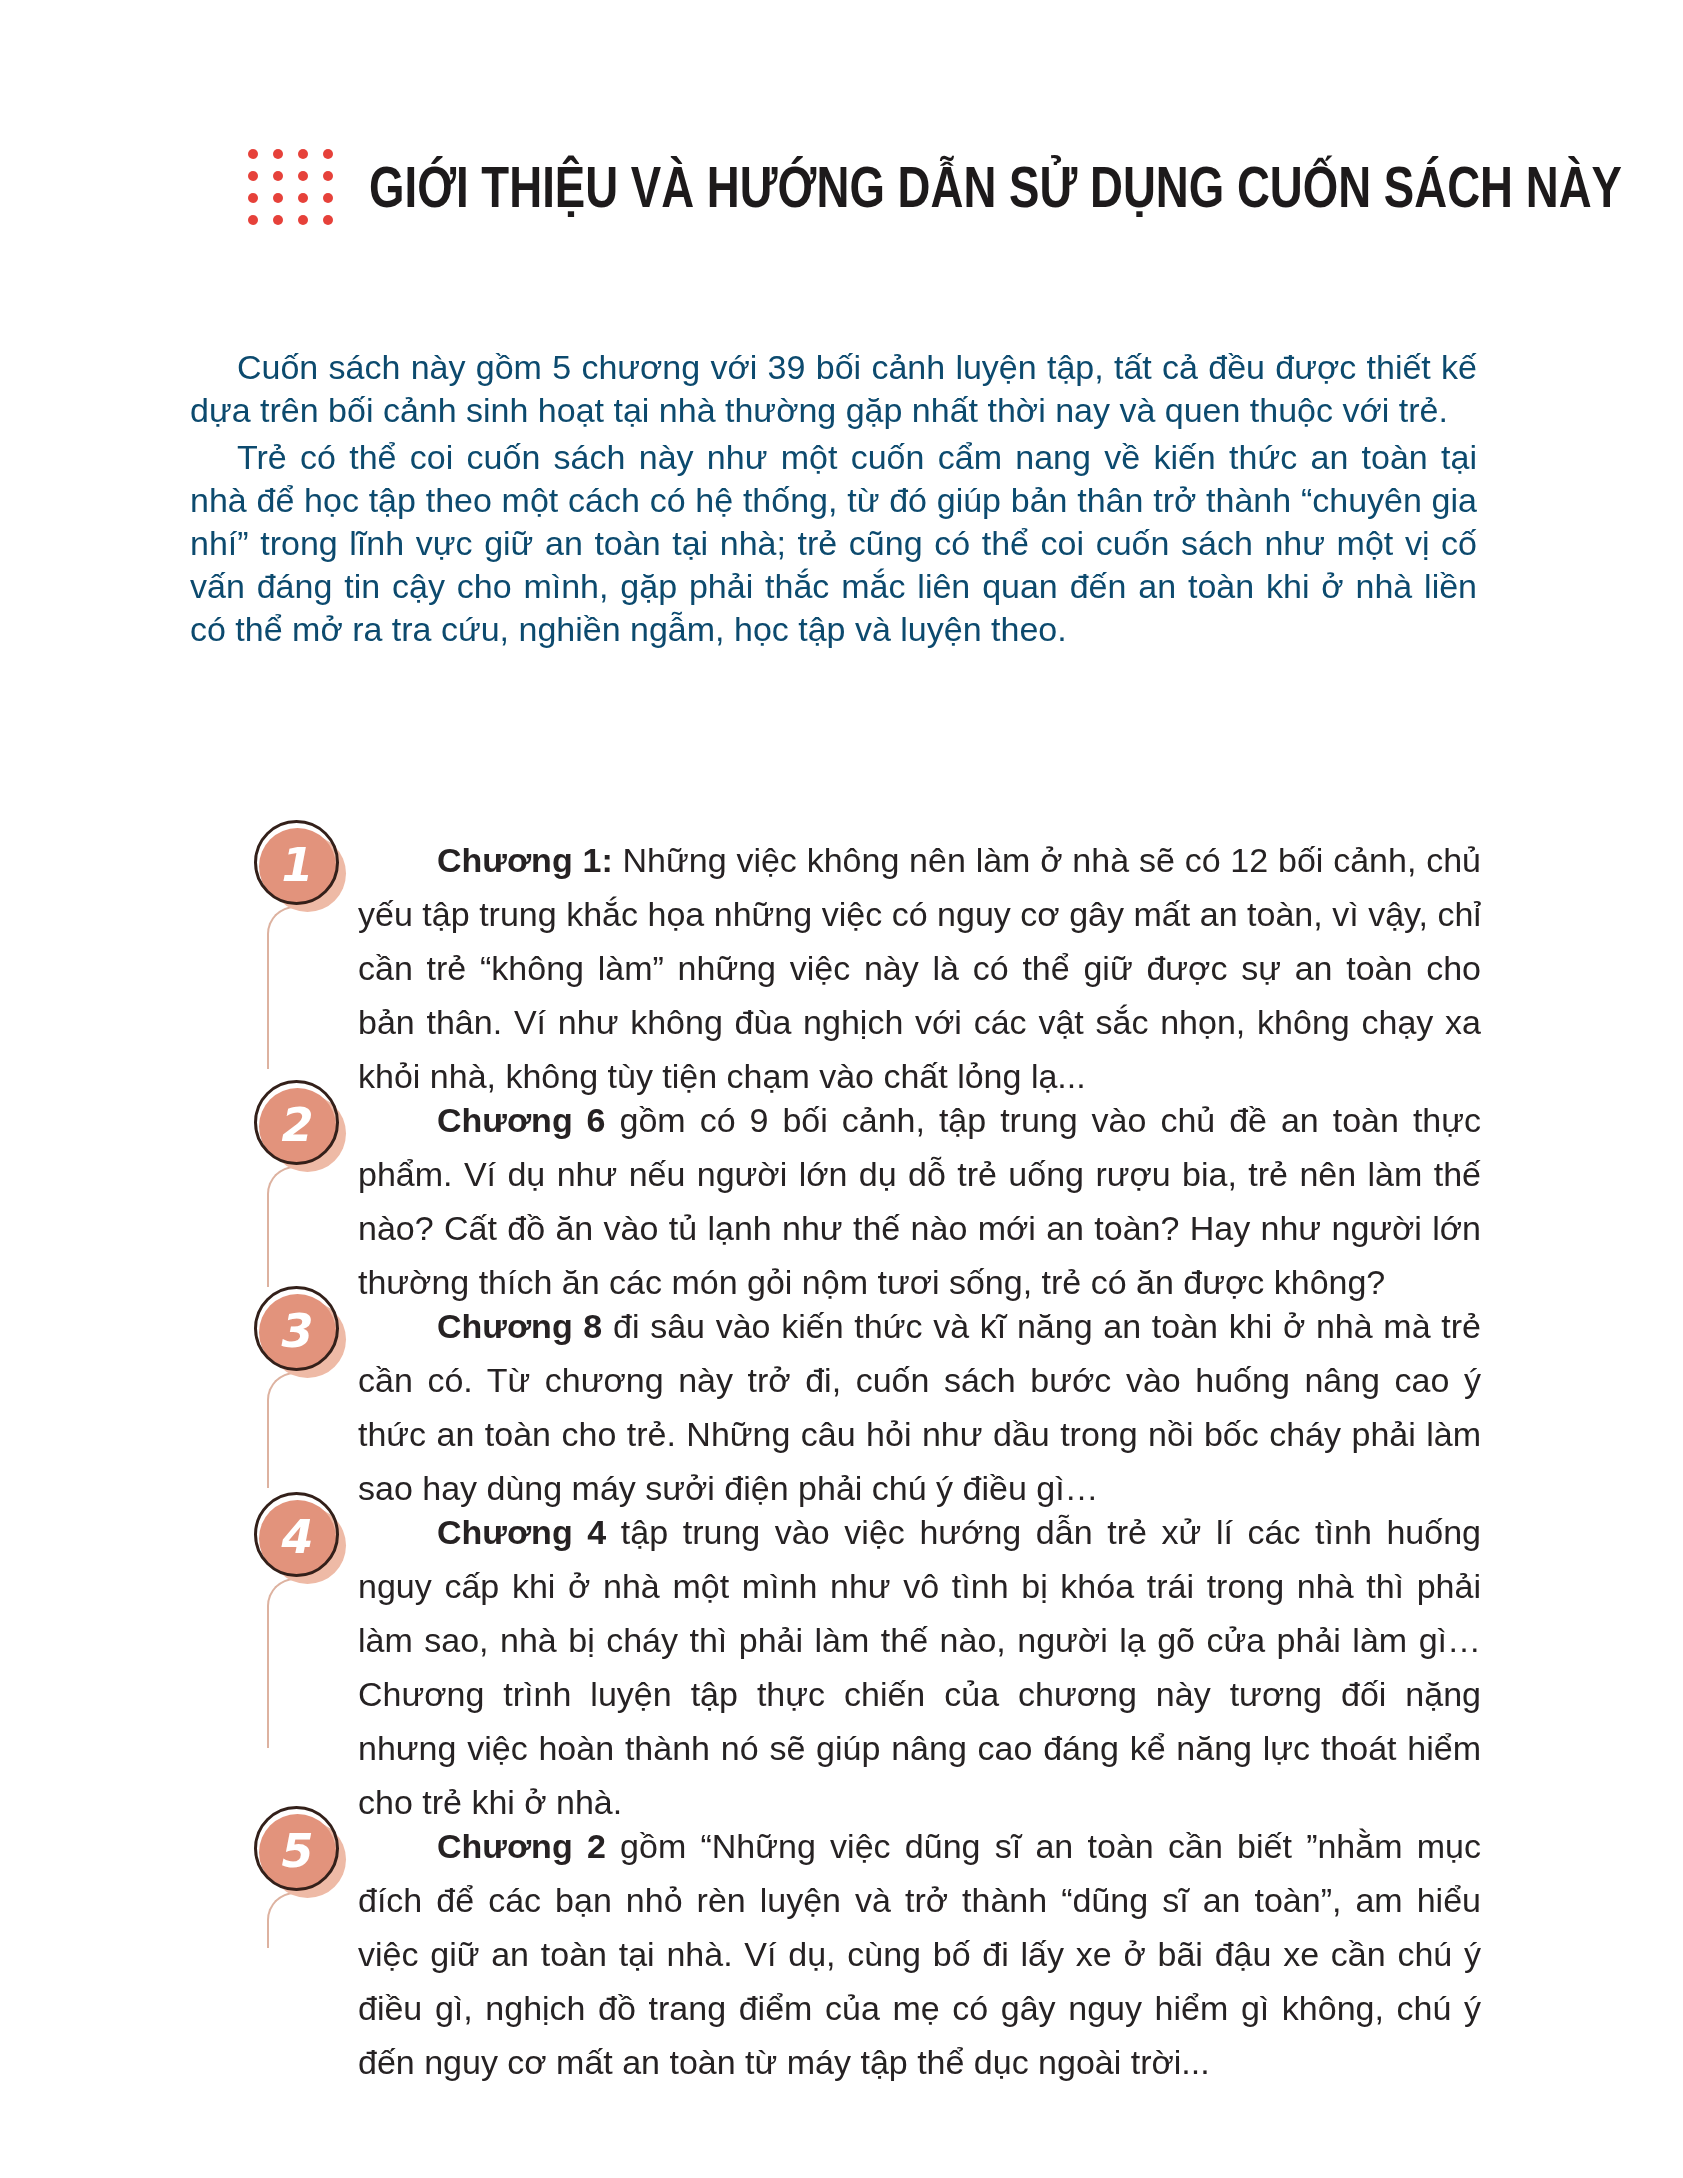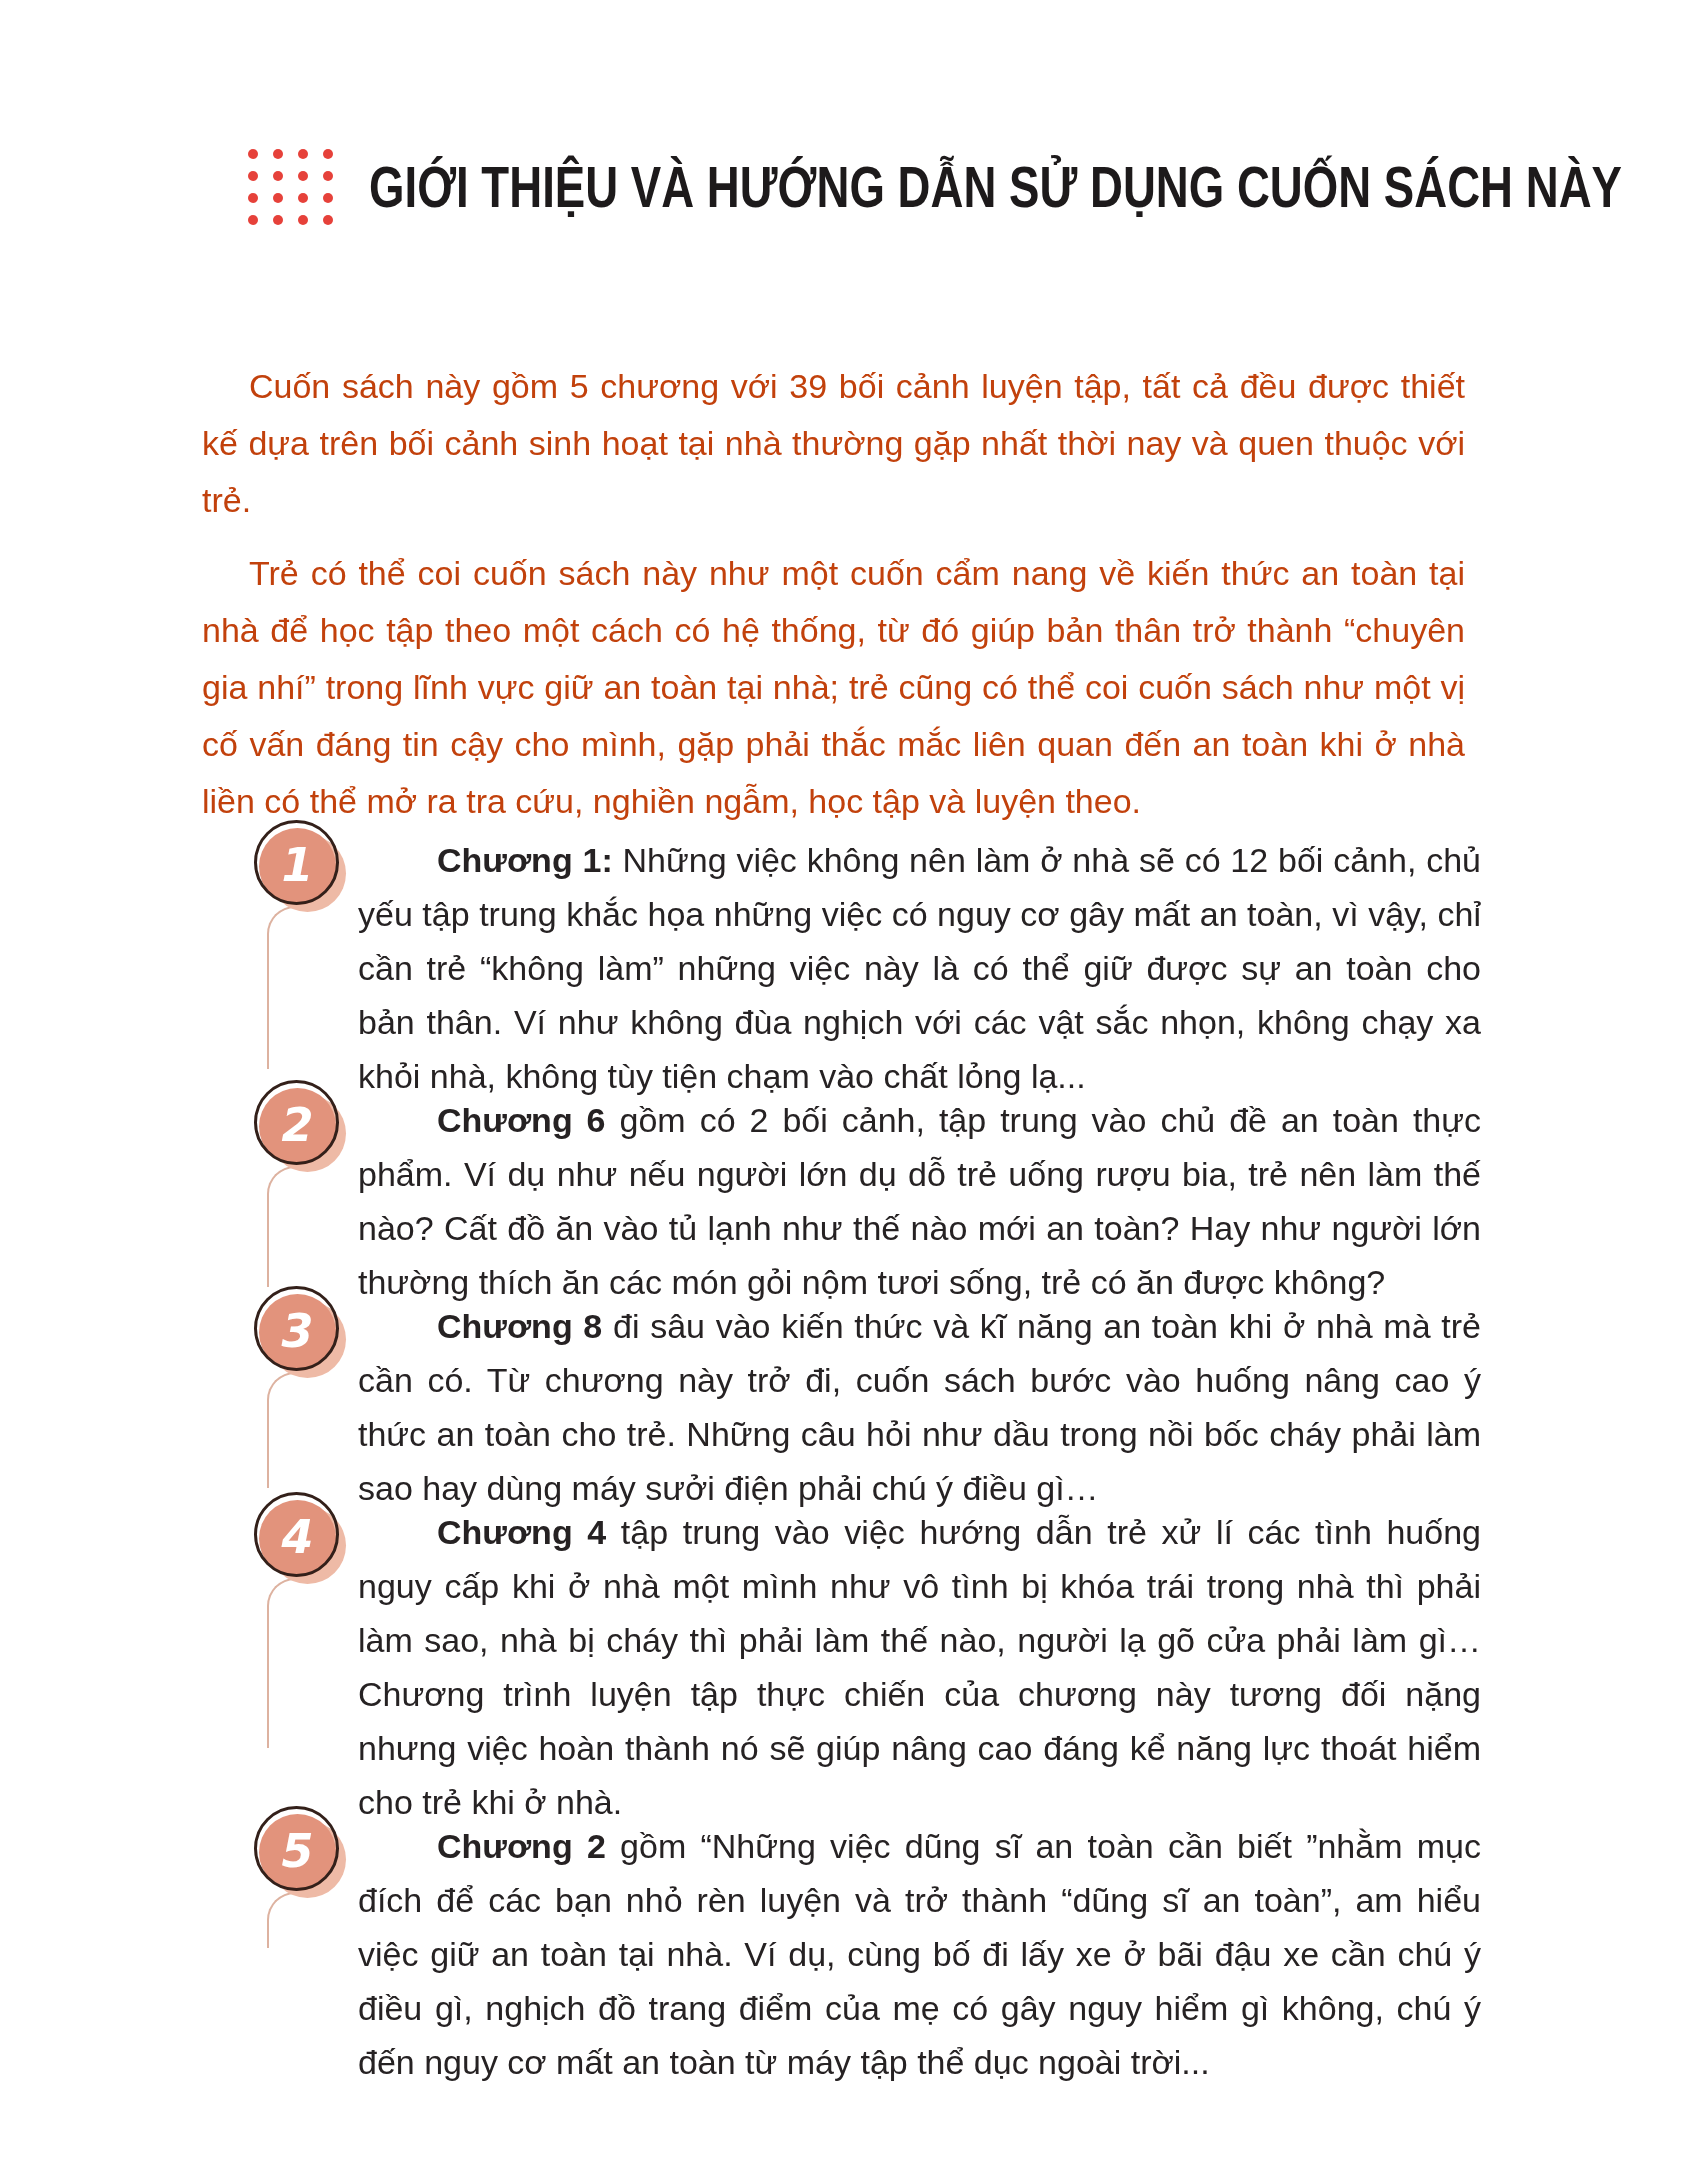--- a/index.html
+++ b/index.html
@@ -15,22 +15,22 @@
   .dot  { width:10px; height:10px; border-radius:50%; background:var(--accent-red,#e6413a); }
   .title {
     margin-left:36px; font-size:57px; font-weight:700; letter-spacing:0px;
     white-space:nowrap; transform:scaleX(0.8); transform-origin:left center;
     color:#1d1a1b;
   }
 
   
   .intro { position:absolute; left:186px; top:342px; width:1295px; }
   .intro p {
-    margin:16px; font-size:34px; line-height:57px; text-align:justify;
-    text-indent:47px; color:#c2410c;
+    margin:4px; font-size:34px; line-height:43px; text-align:justify;
+    text-indent:47px; color:#0c4a6e;
   }
 
   
   .chapters { position:absolute; left:358px; top:833px; width:1123px; }
   .chapter {
     position:relative; font-size:34px; line-height:54px;
     text-align:justify; text-indent:67px;
   }
   .chapter + .chapter { margin-top:-10px; }
   .lead { font-weight:700;margin-left:12px; }
@@ -108,21 +108,21 @@
     </div>
 
     <div class="chapter">
       <span class="tail" style="height:119px"></span>
       <span class="badge">
         <span class="badge-shadow"></span>
         <span class="badge-fill"></span>
         <span class="badge-ring"></span>
         <span class="badge-num">2</span>
       </span>
-      <span class="lead">Chương 6</span> <span>gồm có 2 bối cảnh, tập trung vào chủ đề an toàn thực phẩm. Ví dụ như nếu người lớn dụ dỗ trẻ uống rượu bia, trẻ nên làm thế nào? Cất đồ ăn vào tủ lạnh như thế nào mới an toàn? Hay như người lớn thường thích ăn các món gỏi nộm tươi sống, trẻ có ăn được không?</span>
+      <span class="lead">Chương 6</span> <span>gồm có 9 bối cảnh, tập trung vào chủ đề an toàn thực phẩm. Ví dụ như nếu người lớn dụ dỗ trẻ uống rượu bia, trẻ nên làm thế nào? Cất đồ ăn vào tủ lạnh như thế nào mới an toàn? Hay như người lớn thường thích ăn các món gỏi nộm tươi sống, trẻ có ăn được không?</span>
     </div>
 
     <div class="chapter">
       <span class="tail" style="height:114px"></span>
       <span class="badge">
         <span class="badge-shadow"></span>
         <span class="badge-fill"></span>
         <span class="badge-ring"></span>
         <span class="badge-num">3</span>
       </span>

